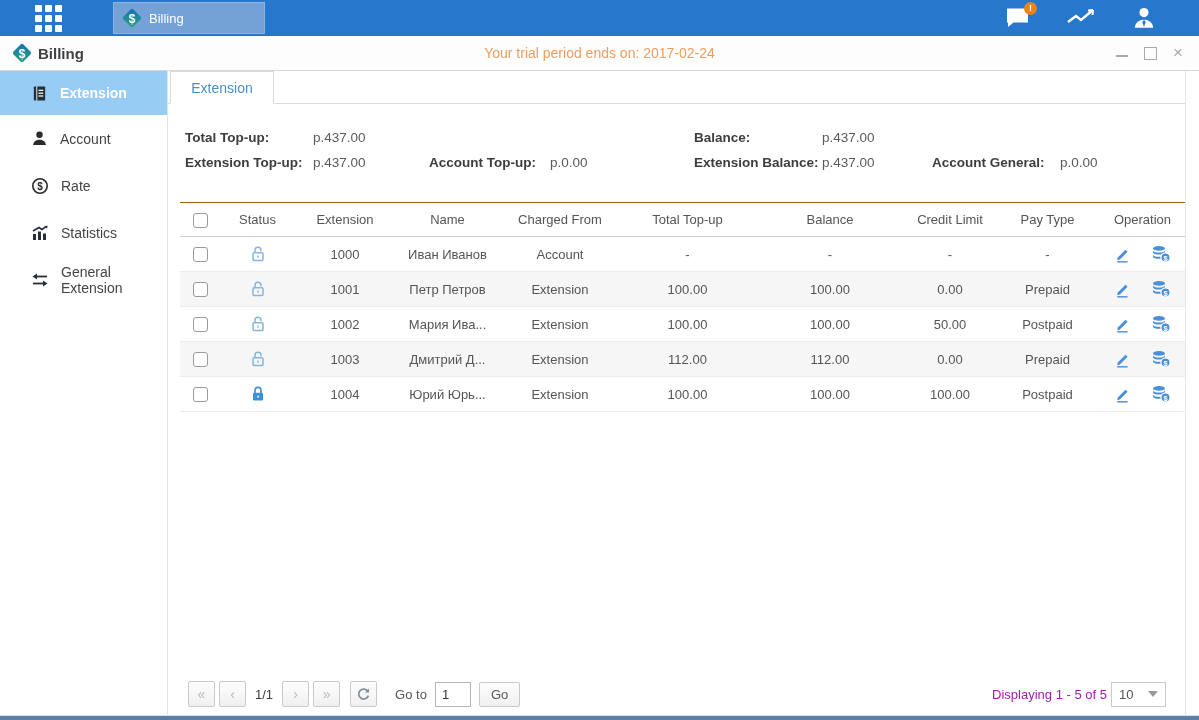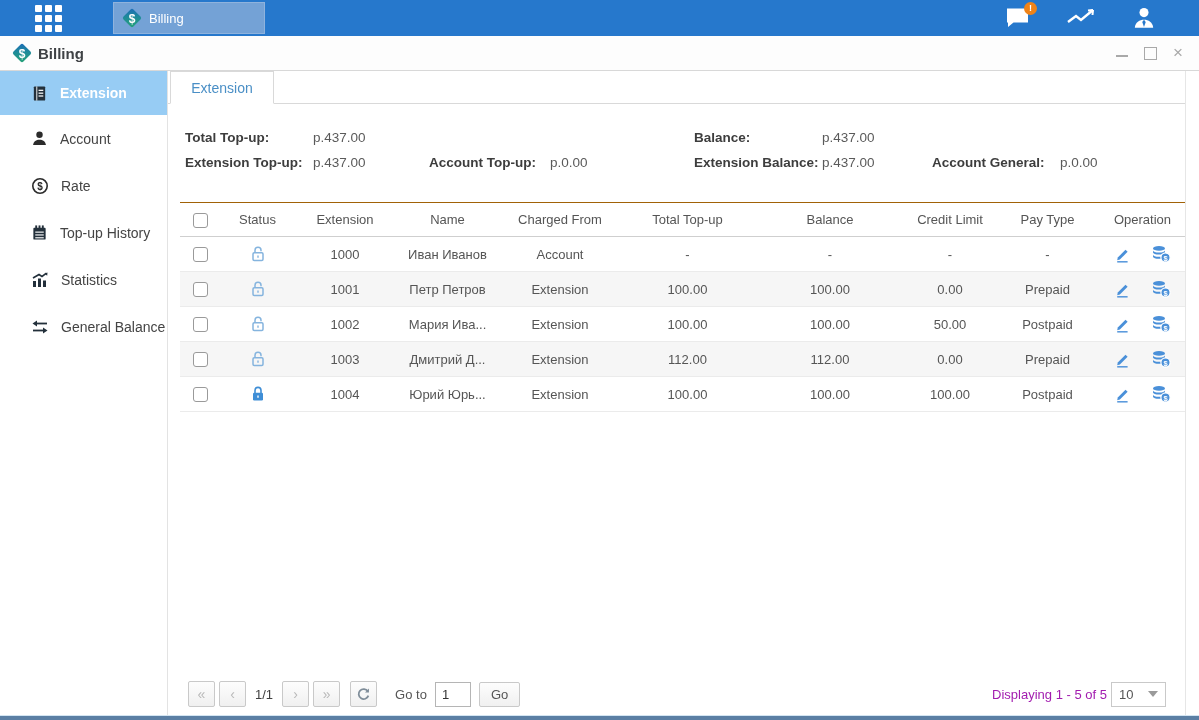--- a/index.html
+++ b/index.html
@@ -141,20 +141,21 @@
 </div>
 
 <div class="titlebar">
   <div class="app-title">
     <span class="diamond small">
       <span class="shape"></span>
         <span class="dollar">$</span>
     </span>
     <span class="txt">Billing</span>
   </div>
+  <div class="trial">Your trial period ends on: 2017-02-24</div>
   <div class="win-controls">
     <span class="wc min"></span>
     <span class="wc max"></span>
     <span class="wc close">×</span>
   </div>
 </div>
 
 <div class="app">
 
   <div class="sidebar">
@@ -176,49 +177,37 @@
       <span>Account</span>
     </div>
     <div class="side-item">
       <svg width="18" height="18" viewBox="0 0 18 18">
         <circle cx="9" cy="9" r="7.2" fill="none" stroke="#2b2b2b" stroke-width="1.6"></circle>
         <text x="9" y="12.6" text-anchor="middle" font-size="10" font-weight="bold" fill="#2b2b2b" font-family="Liberation Sans,sans-serif">$</text>
       </svg>
       <span>Rate</span>
     </div>
     <div class="side-item">
-      <svg width="17" height="17" viewBox="0 0 18 18">
-        <rect x="2.5" y="4" width="13" height="12.5" rx="1" fill="#23303b"></rect>
-        <rect x="4.5" y="1.5" width="2" height="4" fill="#23303b"></rect>
-          <rect x="8" y="1.5" width="2" height="4" fill="#23303b"></rect>
-          <rect x="11.5" y="1.5" width="2" height="4" fill="#23303b"></rect>
-        <rect x="4.5" y="8" width="9" height="1.2" fill="#fff"></rect>
-          <rect x="4.5" y="11" width="9" height="1.2" fill="#fff"></rect>
-          <rect x="4.5" y="14" width="9" height="1.2" fill="#fff"></rect>
-      </svg>
-      <span>Top-up History</span>
-    </div>
-    <div class="side-item">
       <svg width="18" height="18" viewBox="0 0 18 18" fill="#23303b">
         <rect x="2" y="10" width="3" height="6"></rect>
           <rect x="7" y="7.5" width="3" height="8.5"></rect>
           <rect x="12" y="9.5" width="3" height="6.5"></rect>
         <path d="M2 7 L8 3.5 L11 5.5 L15.5 2.2" fill="none" stroke="#23303b" stroke-width="1.6"></path>
         <path d="M16.5 1.5 l-0.3 3.2 -2.5-2z"></path>
       </svg>
       <span>Statistics</span>
     </div>
     <div class="side-item">
       <svg width="18" height="18" viewBox="0 0 18 18">
         <path d="M16 5.5 H5" stroke="#23303b" stroke-width="1.8"></path>
           <path d="M6 2.5 L1.5 5.5 L6 8.5z" fill="#23303b"></path>
         <path d="M2 12.5 H13" stroke="#23303b" stroke-width="1.8"></path>
           <path d="M12 9.5 L16.5 12.5 L12 15.5z" fill="#23303b"></path>
       </svg>
-      <span>General Balance</span>
+      <span>General Extension</span>
     </div>
   </div>
 
   <div class="main">
     <div class="tabbar">
       <div class="tab">Extension</div>
     </div>
 
     <div class="summary">
       <span class="lbl r1" style="left:17px">Total Top-up:</span>

